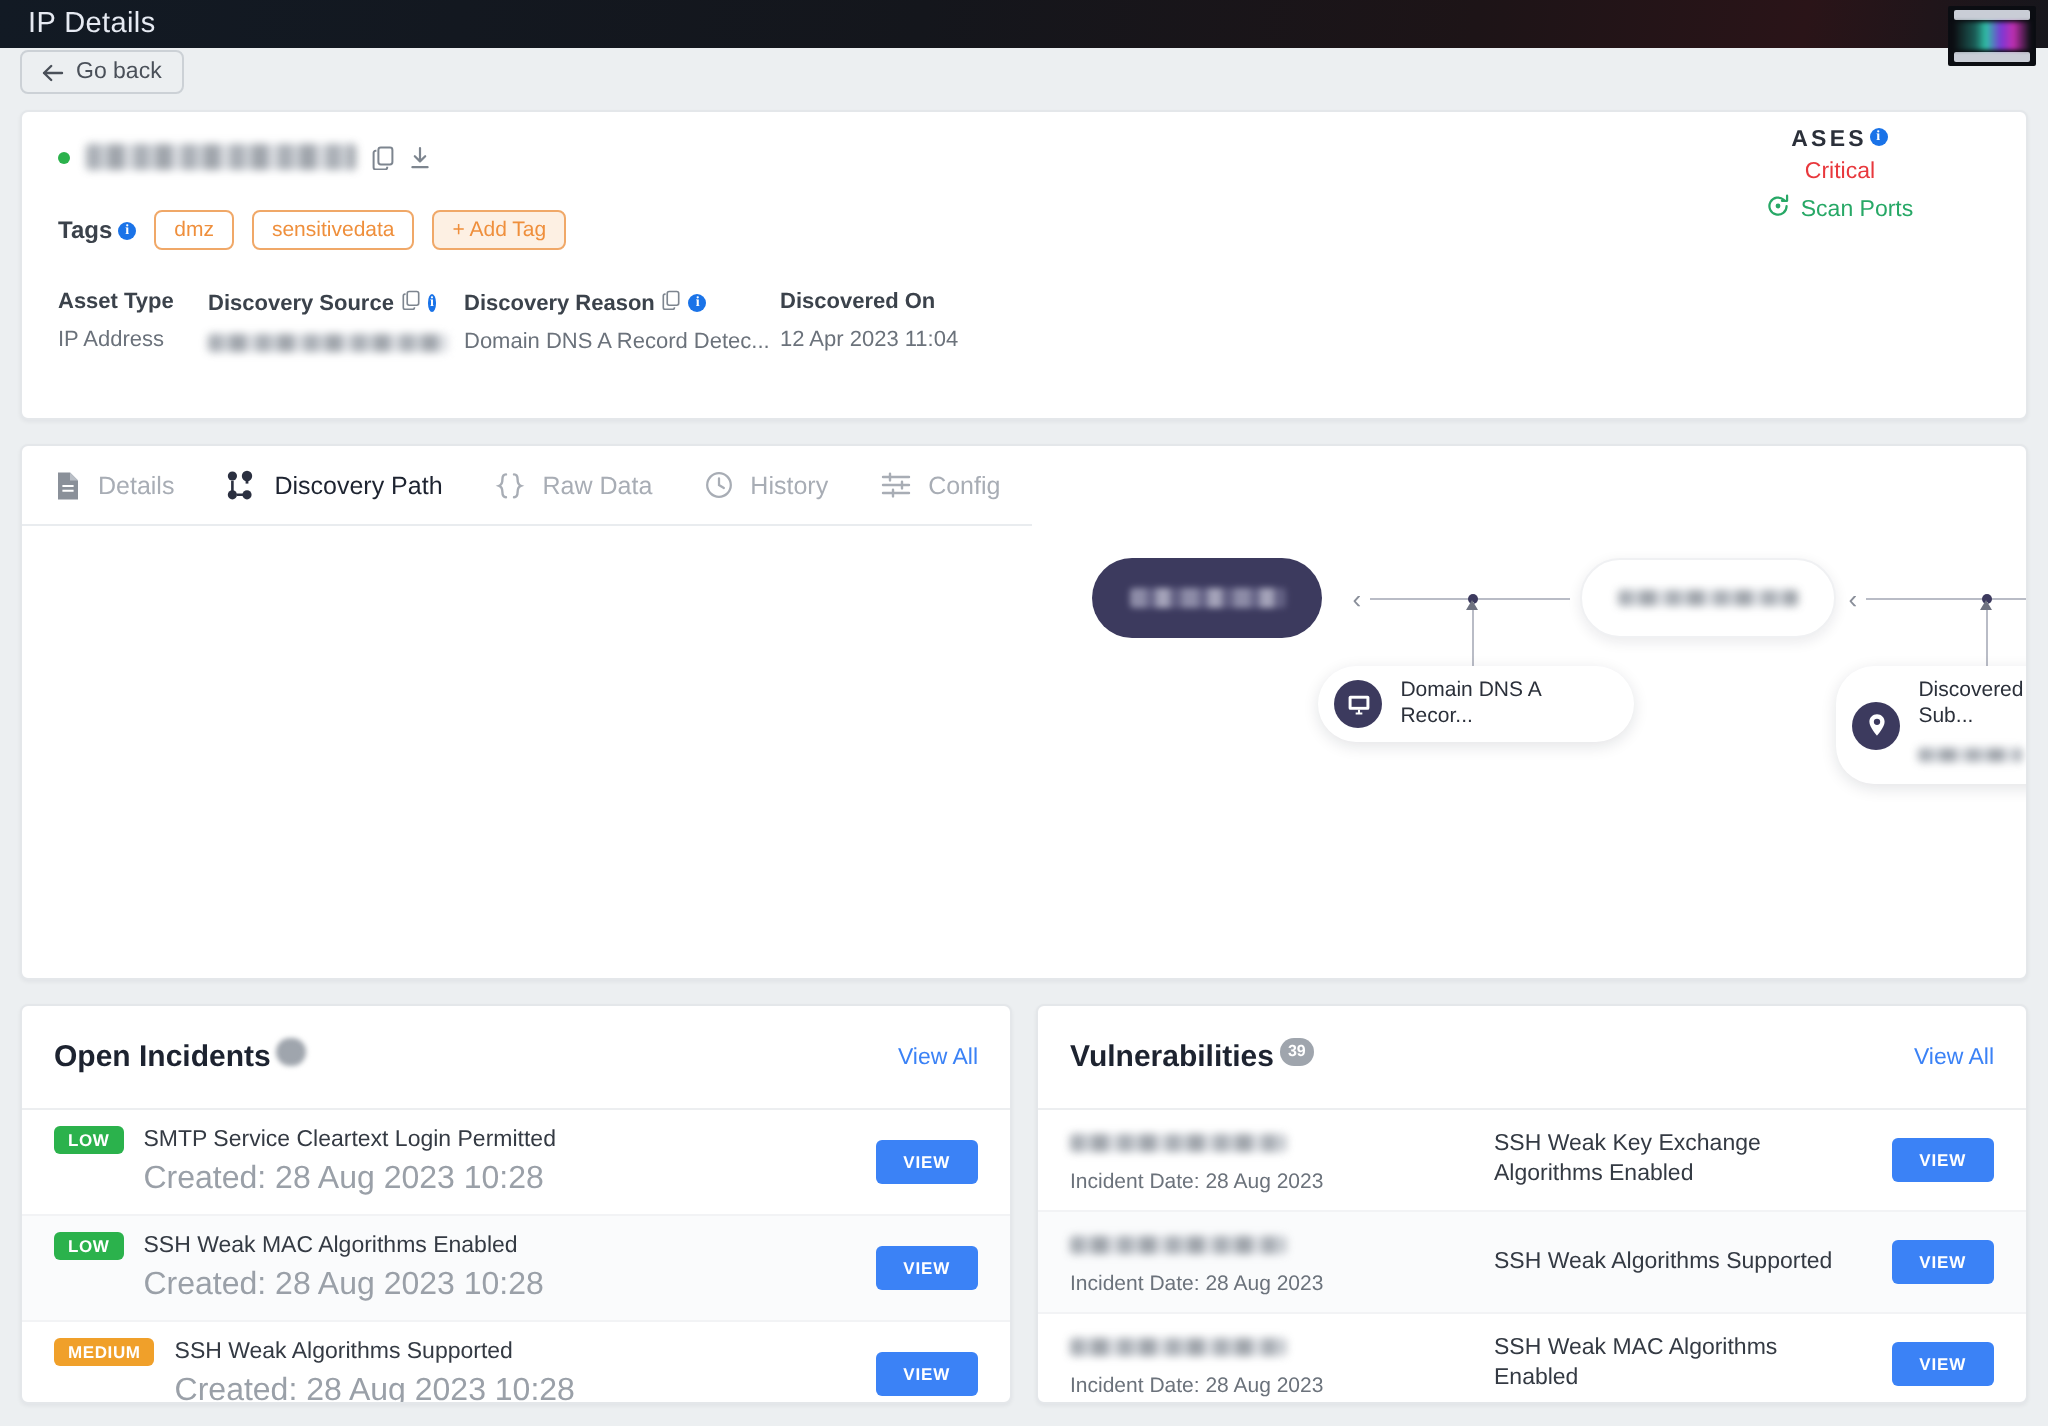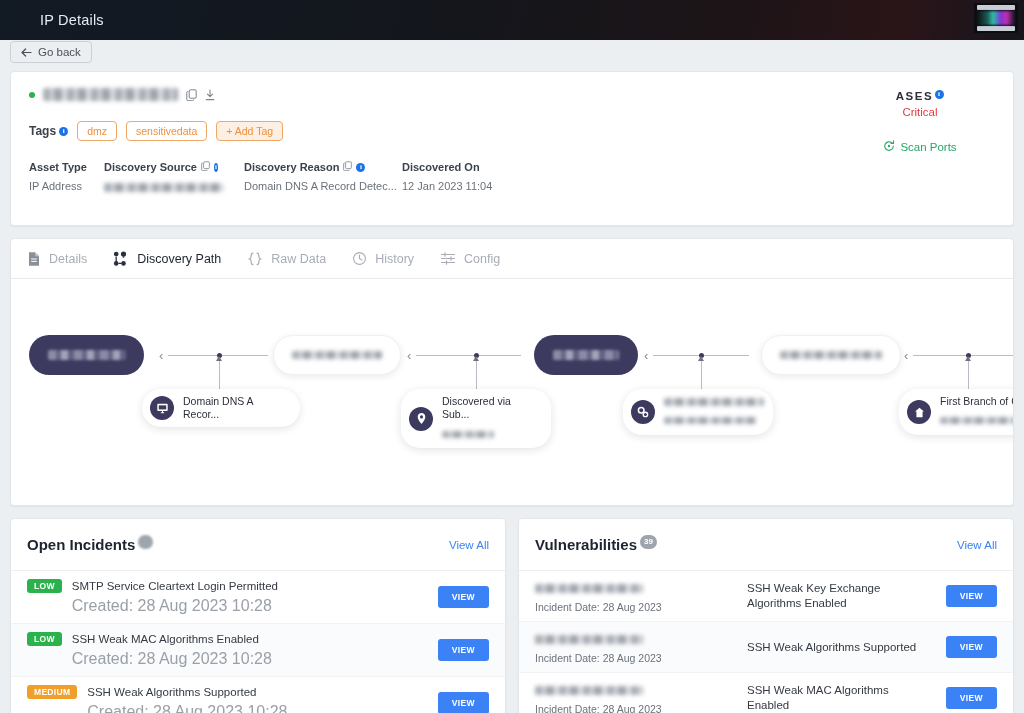--- a/index.html
+++ b/index.html
@@ -6,23 +6,23 @@
   html, body {
     width: 1024px; height: 713px;
     font-family: "Liberation Sans", sans-serif;
     background: #eceff1;
     overflow: hidden;
   }
 
   
   .topbar {
     position: relative;
-    height: 40px;
+    height: 24px;
     background: linear-gradient(100deg, #121a24 0%, #14161c 45%, #1d1417 72%, #2a1418 88%, #16161c 100%);
-    display: flex; align-items: center; padding-left: 26px;
+    display: flex; align-items: center;
   }
   .topbar-title {
     color: #e6eaf2; font-size: 14.5px; letter-spacing: .2px;
     padding-left: 14px;
   }
   .topbar-avatar {
     position: absolute; right: 6px; top: 3px;
     width: 44px; height: 30px;
     background: #0b0d12;
     display: flex; flex-direction: column; justify-content: space-between;
@@ -71,55 +71,55 @@
   .tag {
     border: 1px solid #f0a868; color: #ef8f3c; background: #fff;
     border-radius: 4px; font-size: 10.5px; padding: 3px 9px; cursor: pointer;
   }
   .tag.add { background: #fdf0e3; border-color: #f0a868; }
 
   .meta-row { display: flex; margin-top: 20px; gap: 0; }
   .meta-col { padding-right: 14px; }
   .meta-col.c1 { width: 75px; }
   .meta-col.c2 { width: 128px; }
-  .meta-col.c3 { width: 158px; margin-left: 12px; }
+  .meta-col.c3 { width: 158px; }
   .meta-head {
     font-size: 11px; font-weight: 700; color: #3b424b;
     display: flex; align-items: center; gap: 4px; white-space: nowrap;
   }
   .meta-val { font-size: 11px; color: #6b727b; margin-top: 7px; white-space: nowrap; }
   .meta-val .redact { width: 120px; height: 9px; }
 
   
-  .score { position: absolute; right: 28px; top: 14px; width: 130px; text-align: center; }
+  .score { position: absolute; right: 28px; top: 4px; width: 130px; text-align: center; }
   .score-title {
     font-size: 11.5px; font-weight: 700; letter-spacing: 1.6px;
     color: #2b303a; display: inline-flex; align-items: flex-start; gap: 2px;
   }
   .gauge-wrap { position: relative; width: 112px; height: 62px; margin: 14px auto 0; }
   .gauge-ring {
     width: 112px; height: 56px; border-radius: 112px 112px 0 0;
     background: #e8383d; position: absolute; top: 0; left: 0;
   }
   .gauge-hole {
     position: absolute; left: 22px; top: 22px;
     width: 68px; height: 34px; border-radius: 68px 68px 0 0; background: #fff;
   }
   .gauge-pct {
     position: absolute; left: 0; right: 0; bottom: -2px;
     font-size: 16px; font-weight: 700; color: #2b303a;
   }
   .score-label { font-size: 11.5px; color: #e8383d; margin-top: 2px; }
   .scan-ports {
-    margin-top: 22px; font-size: 11.5px; color: #27a866;
+    margin-top: 5px; font-size: 11.5px; color: #27a866;
     display: inline-flex; align-items: center; gap: 5px; cursor: pointer;
   }
 
   
-  .graphcard { margin: 12px 10px 0; height: 268px; display: flex; flex-direction: column; }
+  .graphcard { margin: 12px 10px 0; height: 268px; display: flex; flex-direction: row; gap: 12px; }
   .tabs { display: flex; align-items: center; gap: 26px; height: 40px; padding: 0 16px;
           border-bottom: 1px solid #e9ecef; }
   .tab { display: flex; align-items: center; gap: 8px; font-size: 12.5px;
          color: #a8adb5; cursor: pointer; }
   .tab.active { color: #1d2330; font-weight: 400; }
   .tab svg { display: block; }
 
   .graph { position: relative; flex: 1; overflow: hidden; }
 
   .node {
@@ -282,21 +282,21 @@
             </svg>
         </span>
         <span class="info-i">i</span>
       </div>
       <div class="meta-val">Domain DNS A Record Detec...</div>
     </div>
     <div class="meta-col">
       <div class="meta-head">
           <span>Discovered On</span>
         </div>
-      <div class="meta-val">12 Jan 2023 11:04</div>
+      <div class="meta-val">12 Apr 2023 11:04</div>
     </div>
   </div>
 
   <div class="score">
     <div class="score-title">
       <span>ASES</span>
       <span class="info-i">i</span>
     </div>
     <div class="score-label">Critical</div>
     <div class="scan-ports">

